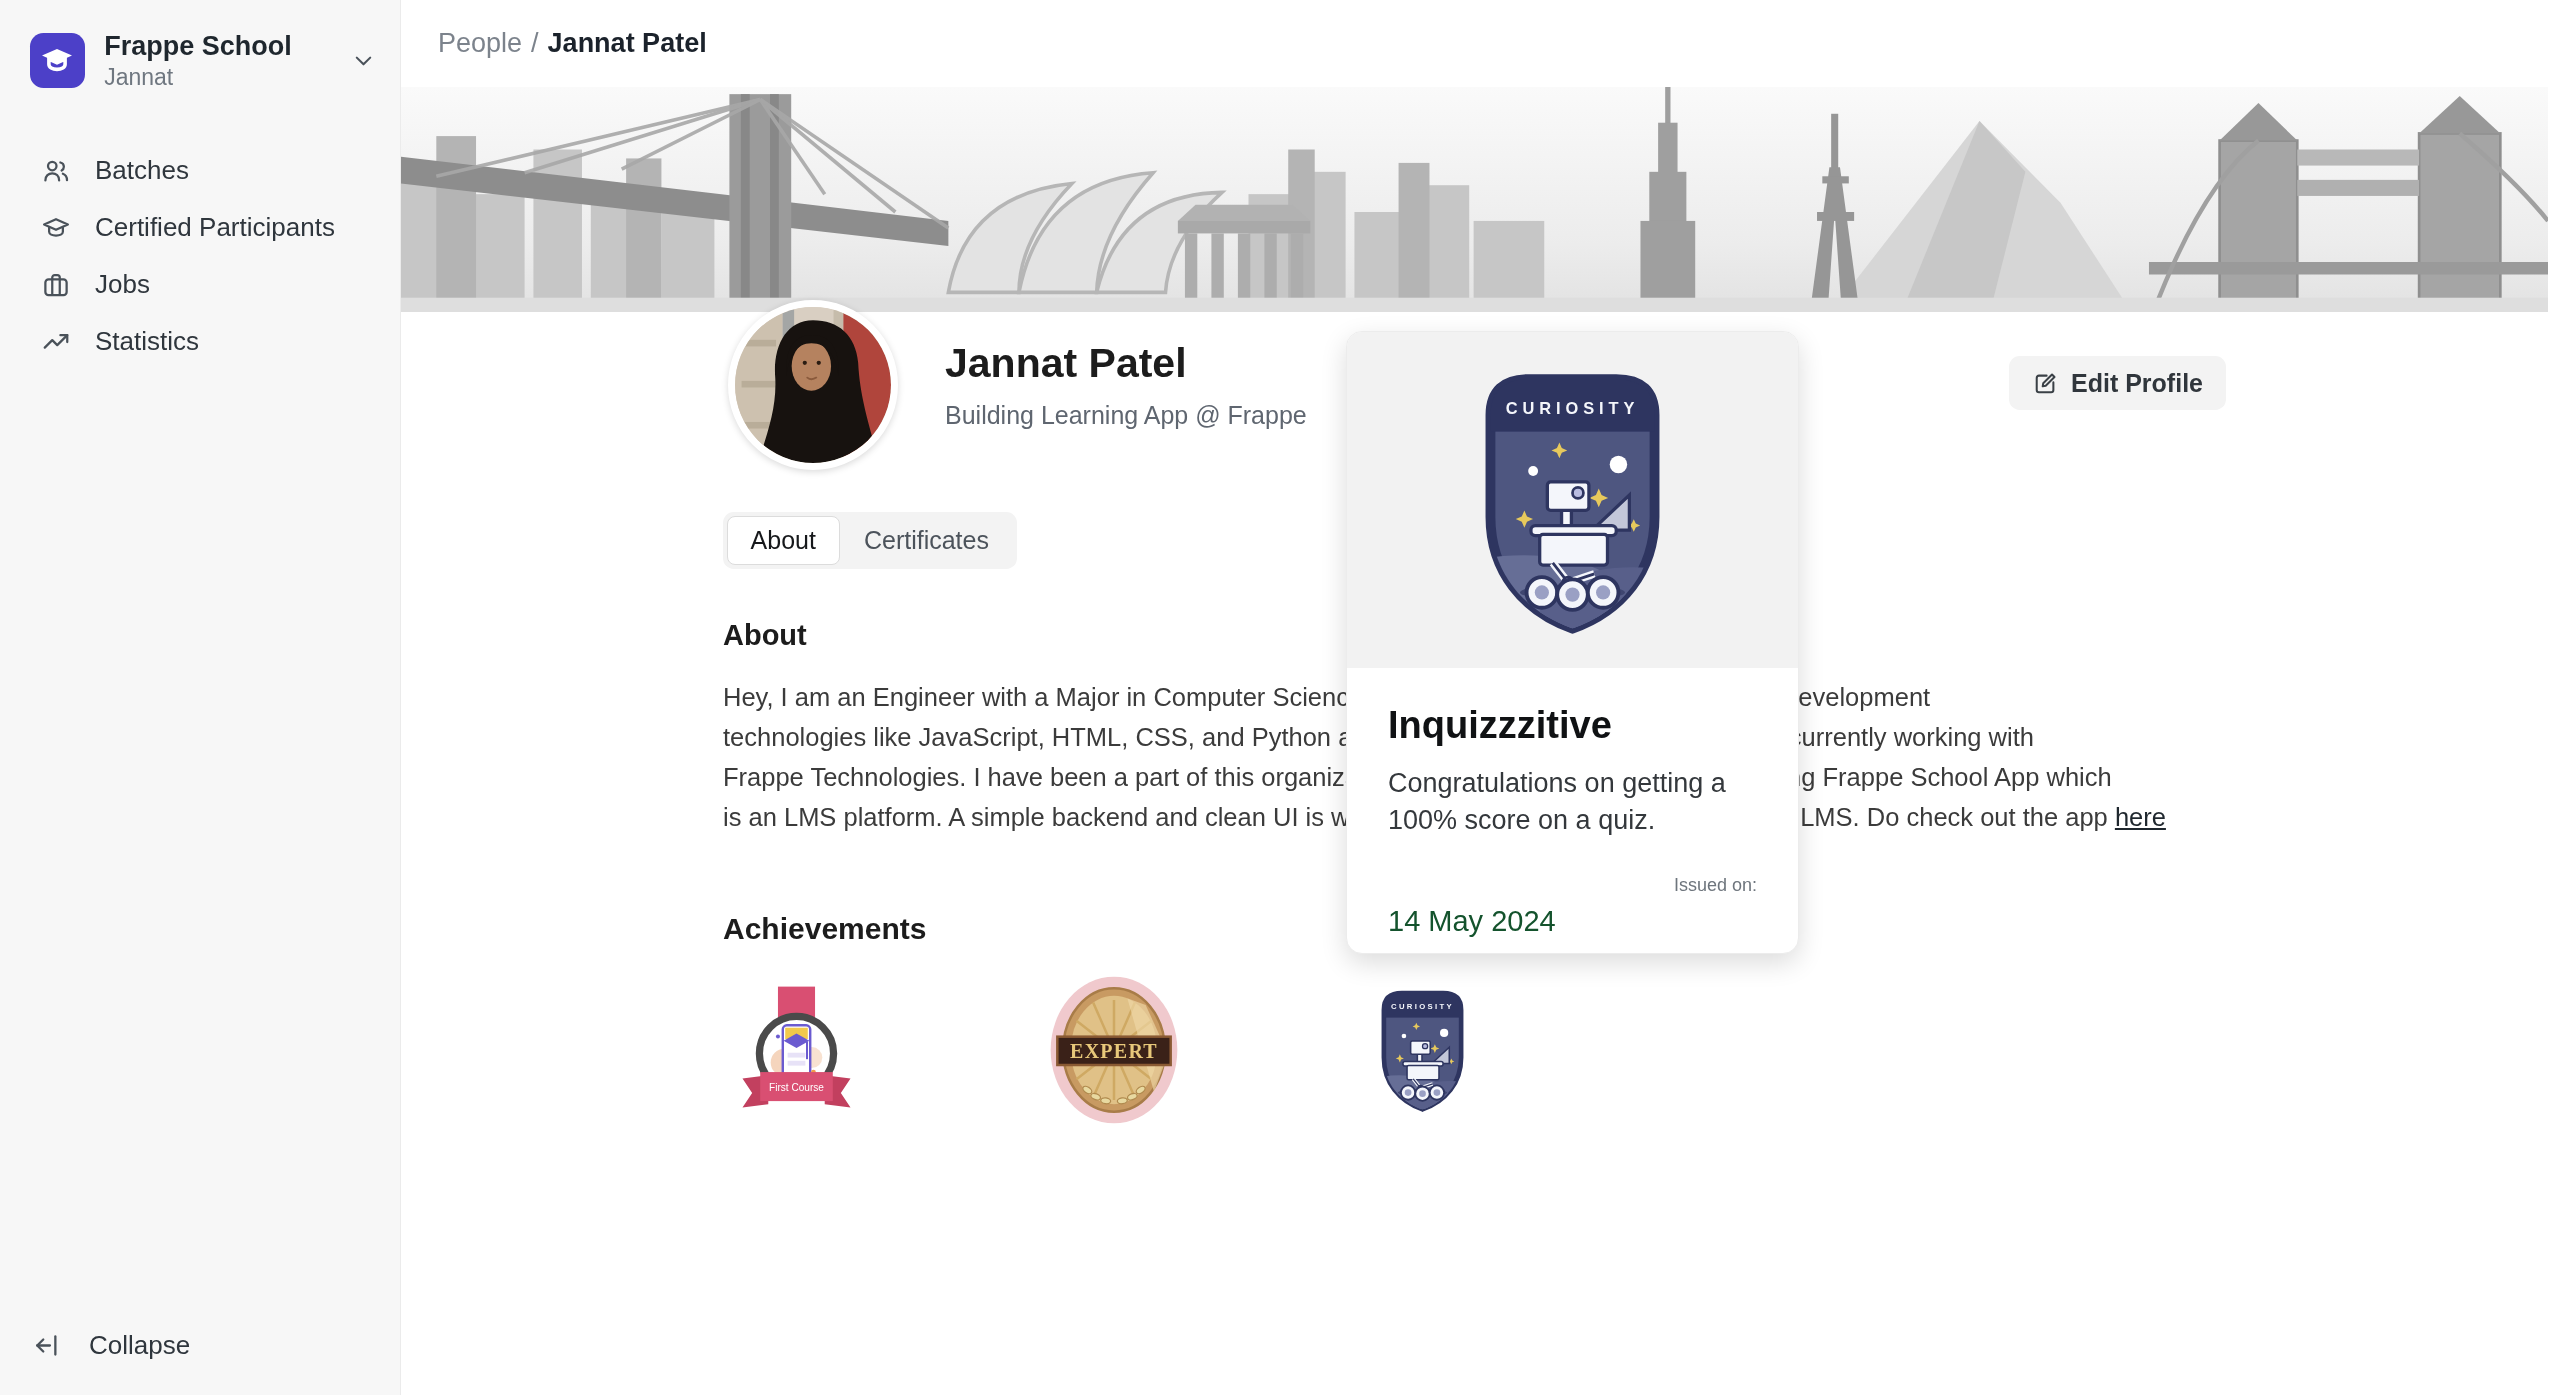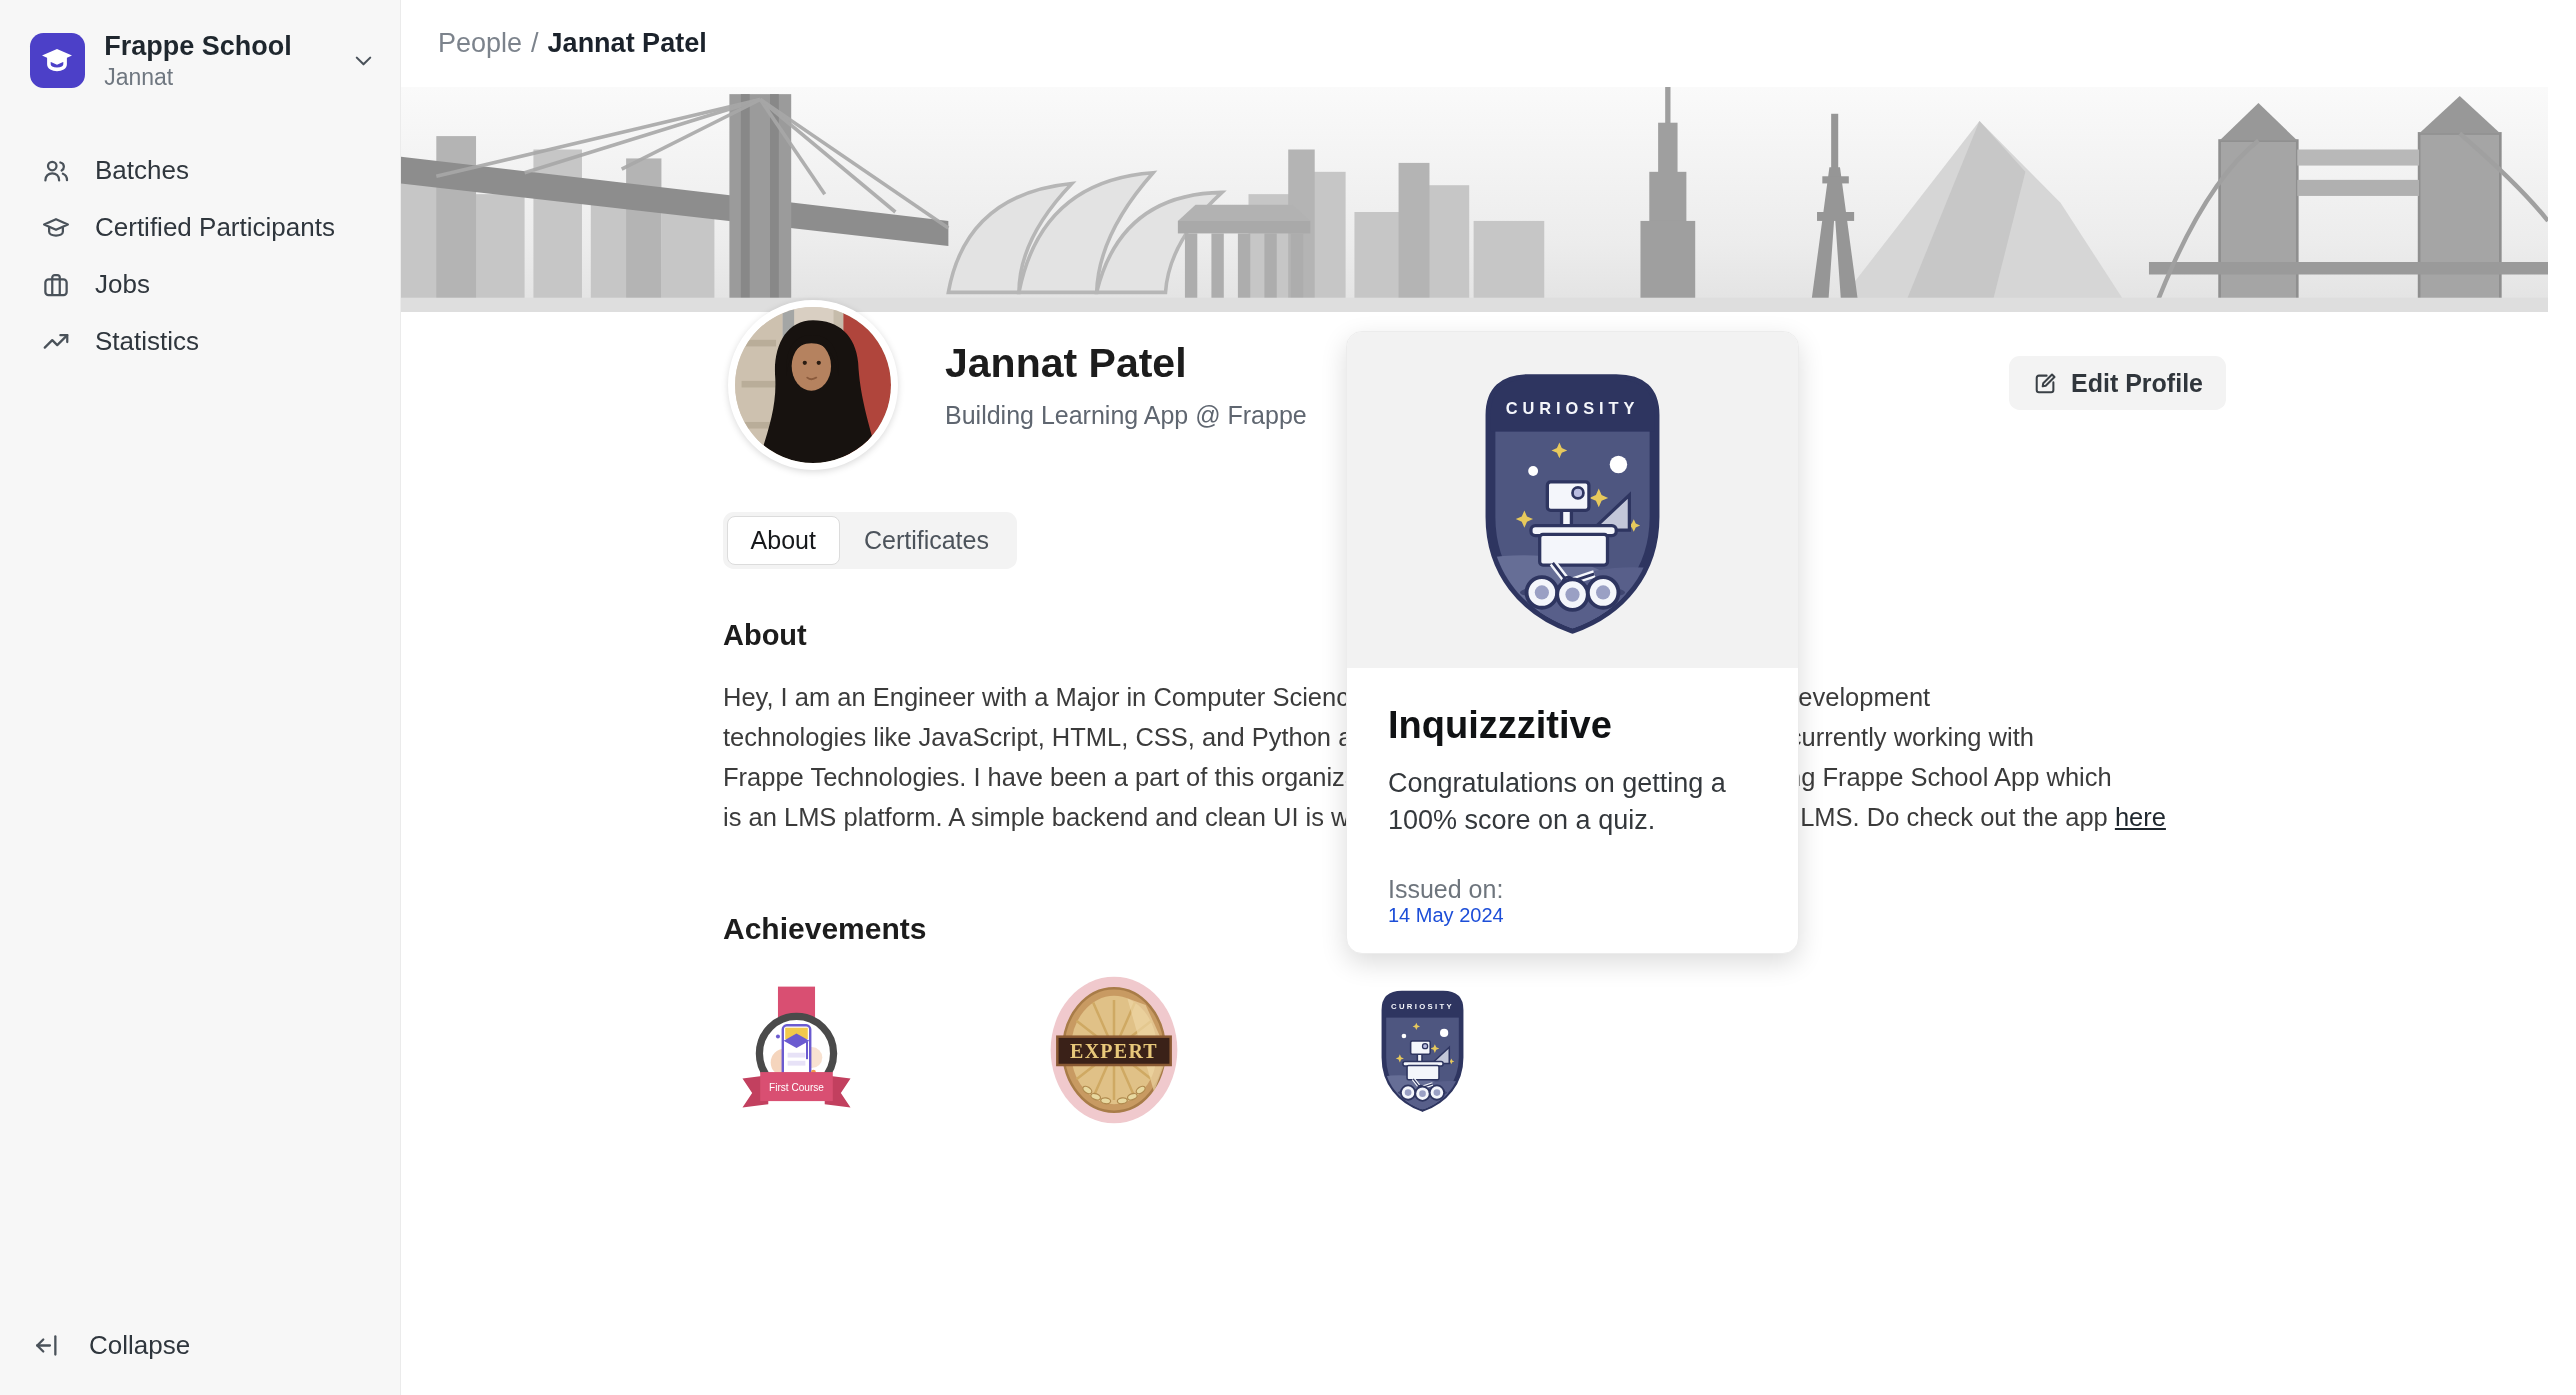--- a/index.html
+++ b/index.html
@@ -102,22 +102,22 @@
     background:#ffffff; border-radius:16px; border:0.9px solid #ececec;
     box-shadow:0 9px 27px rgba(0,0,0,.14); z-index:10; overflow:hidden;
   }
   
   .popup-art {
     height:336px; background:#f2f2f2; display:flex; align-items:center; justify-content:center;
   }
   .popup-body { padding:36px 41px 0 41px; }
   .popup-title { font-size:38px; font-weight:700; color:#101214; }
   .popup-desc { font-size:27px; color:#34383c; line-height:37px; margin-top:18px; max-width:349px; }
-  .popup-issued-label { font-size:25px; color:#6e757d; margin-top:36px; }
-  .popup-issued-date { font-size:20px; color:#1d4ed8; }
+  .popup-issued-label { font-size:18px; color:#6e757d; margin-top:36px;text-align:right; }
+  .popup-issued-date { font-size:29px; color:#14532d; margin-top:9px; }
 
   svg text { font-family:"Liberation Sans", "DejaVu Sans", sans-serif; }
   .serif-text { font-family:"Liberation Serif", serif; }
 </style>
 </head>
 <body>
 
 <svg width="0" height="0" style="position:absolute" aria-hidden="true">
   <defs>
     <clipPath id="shieldClip">

